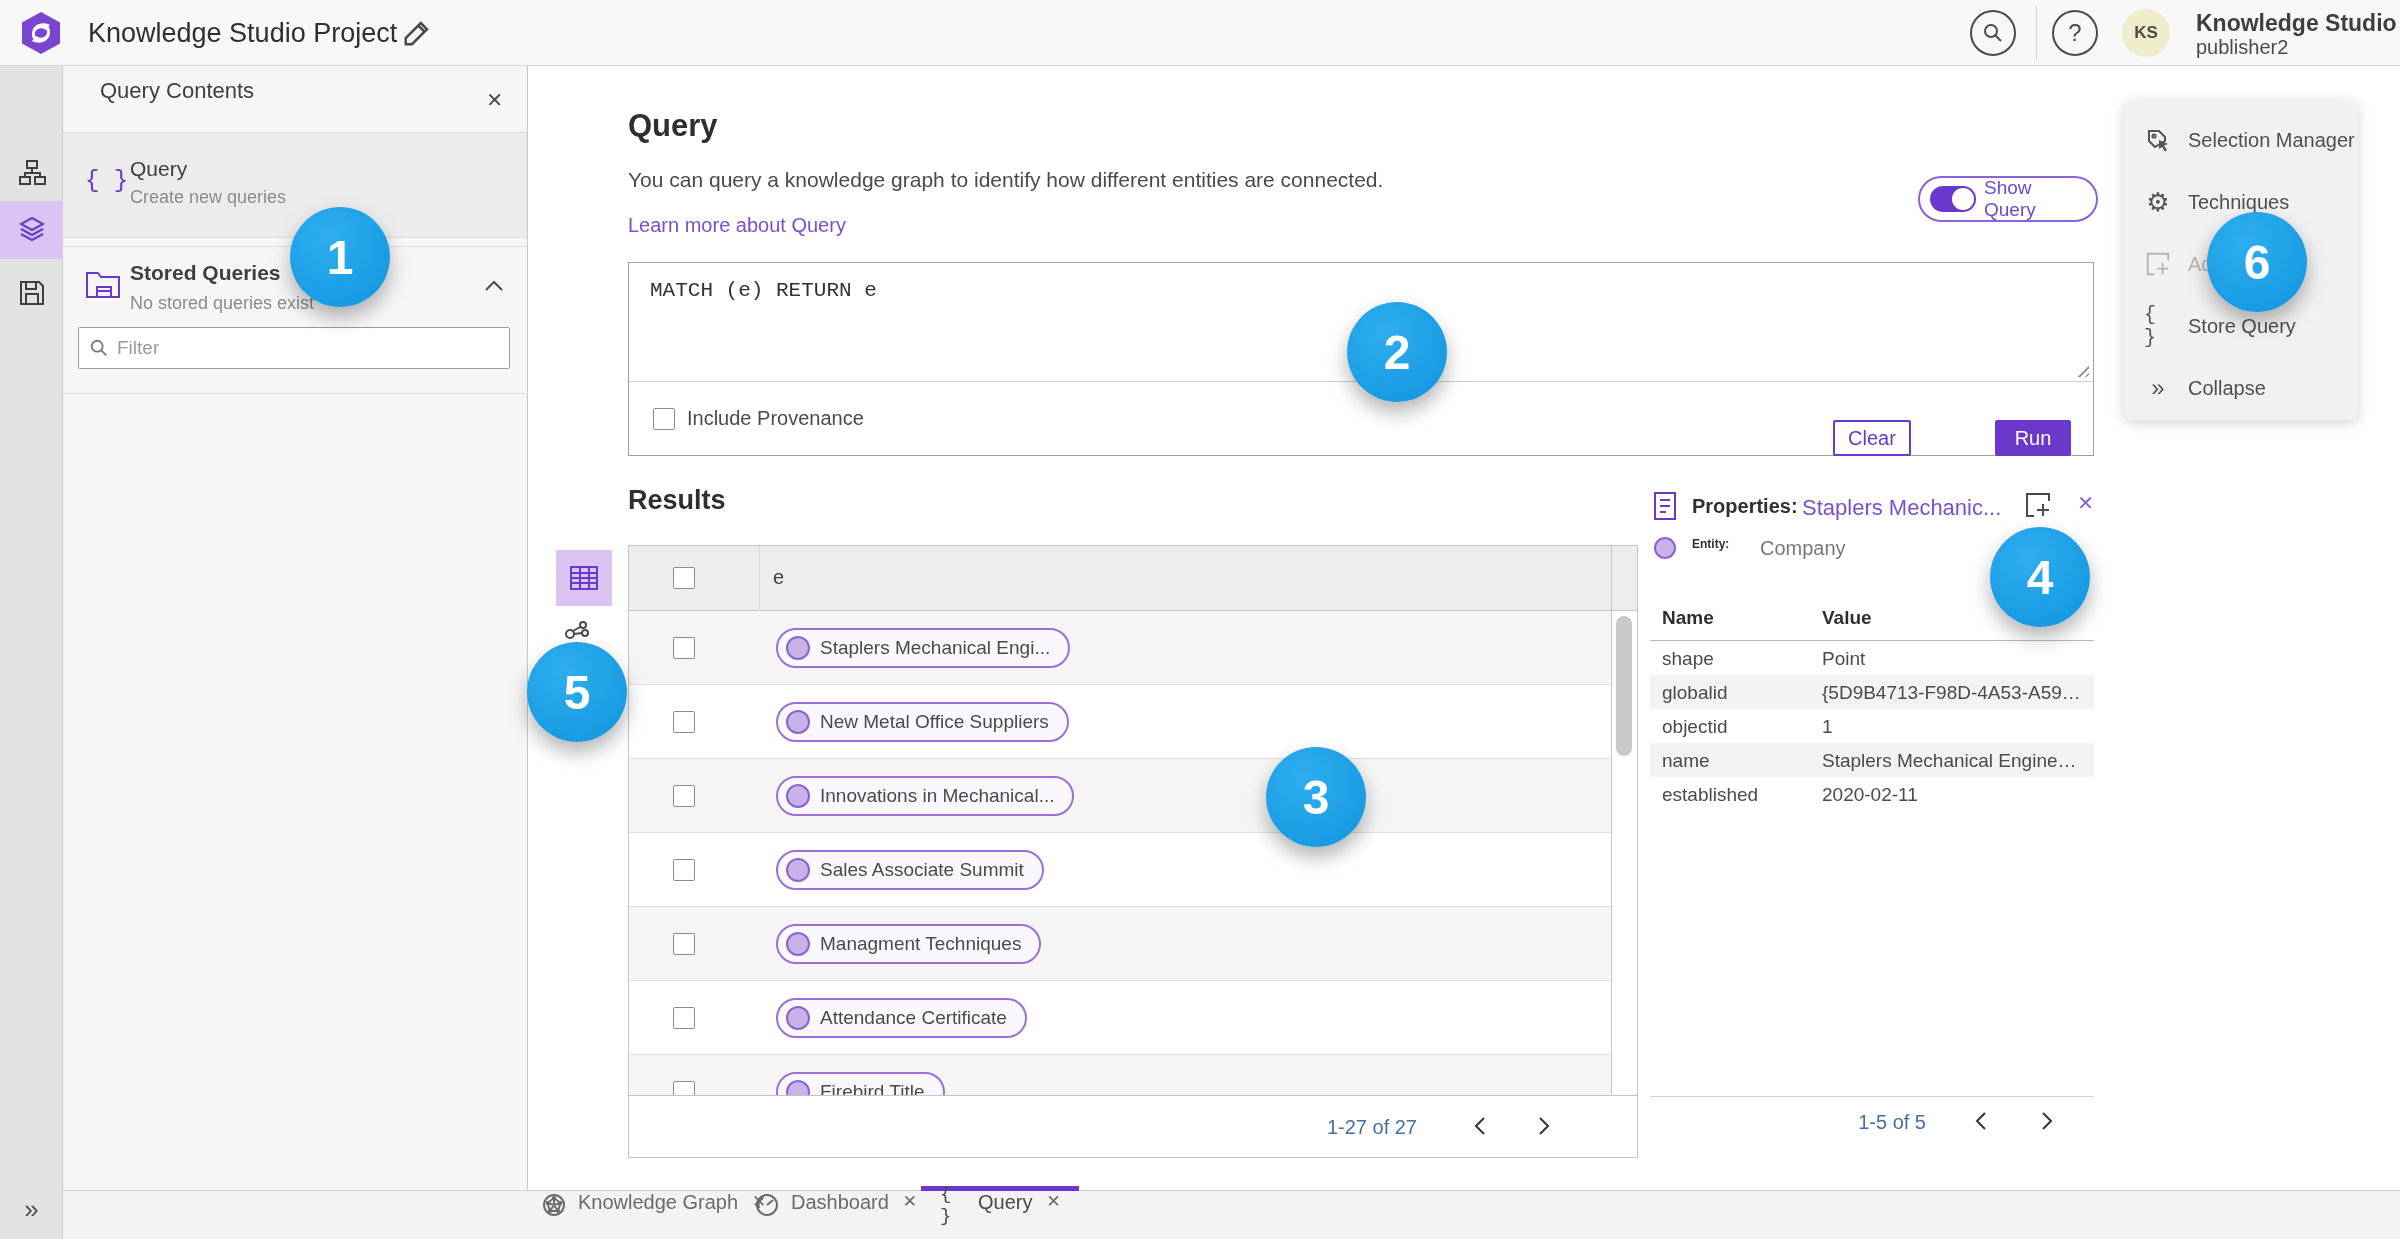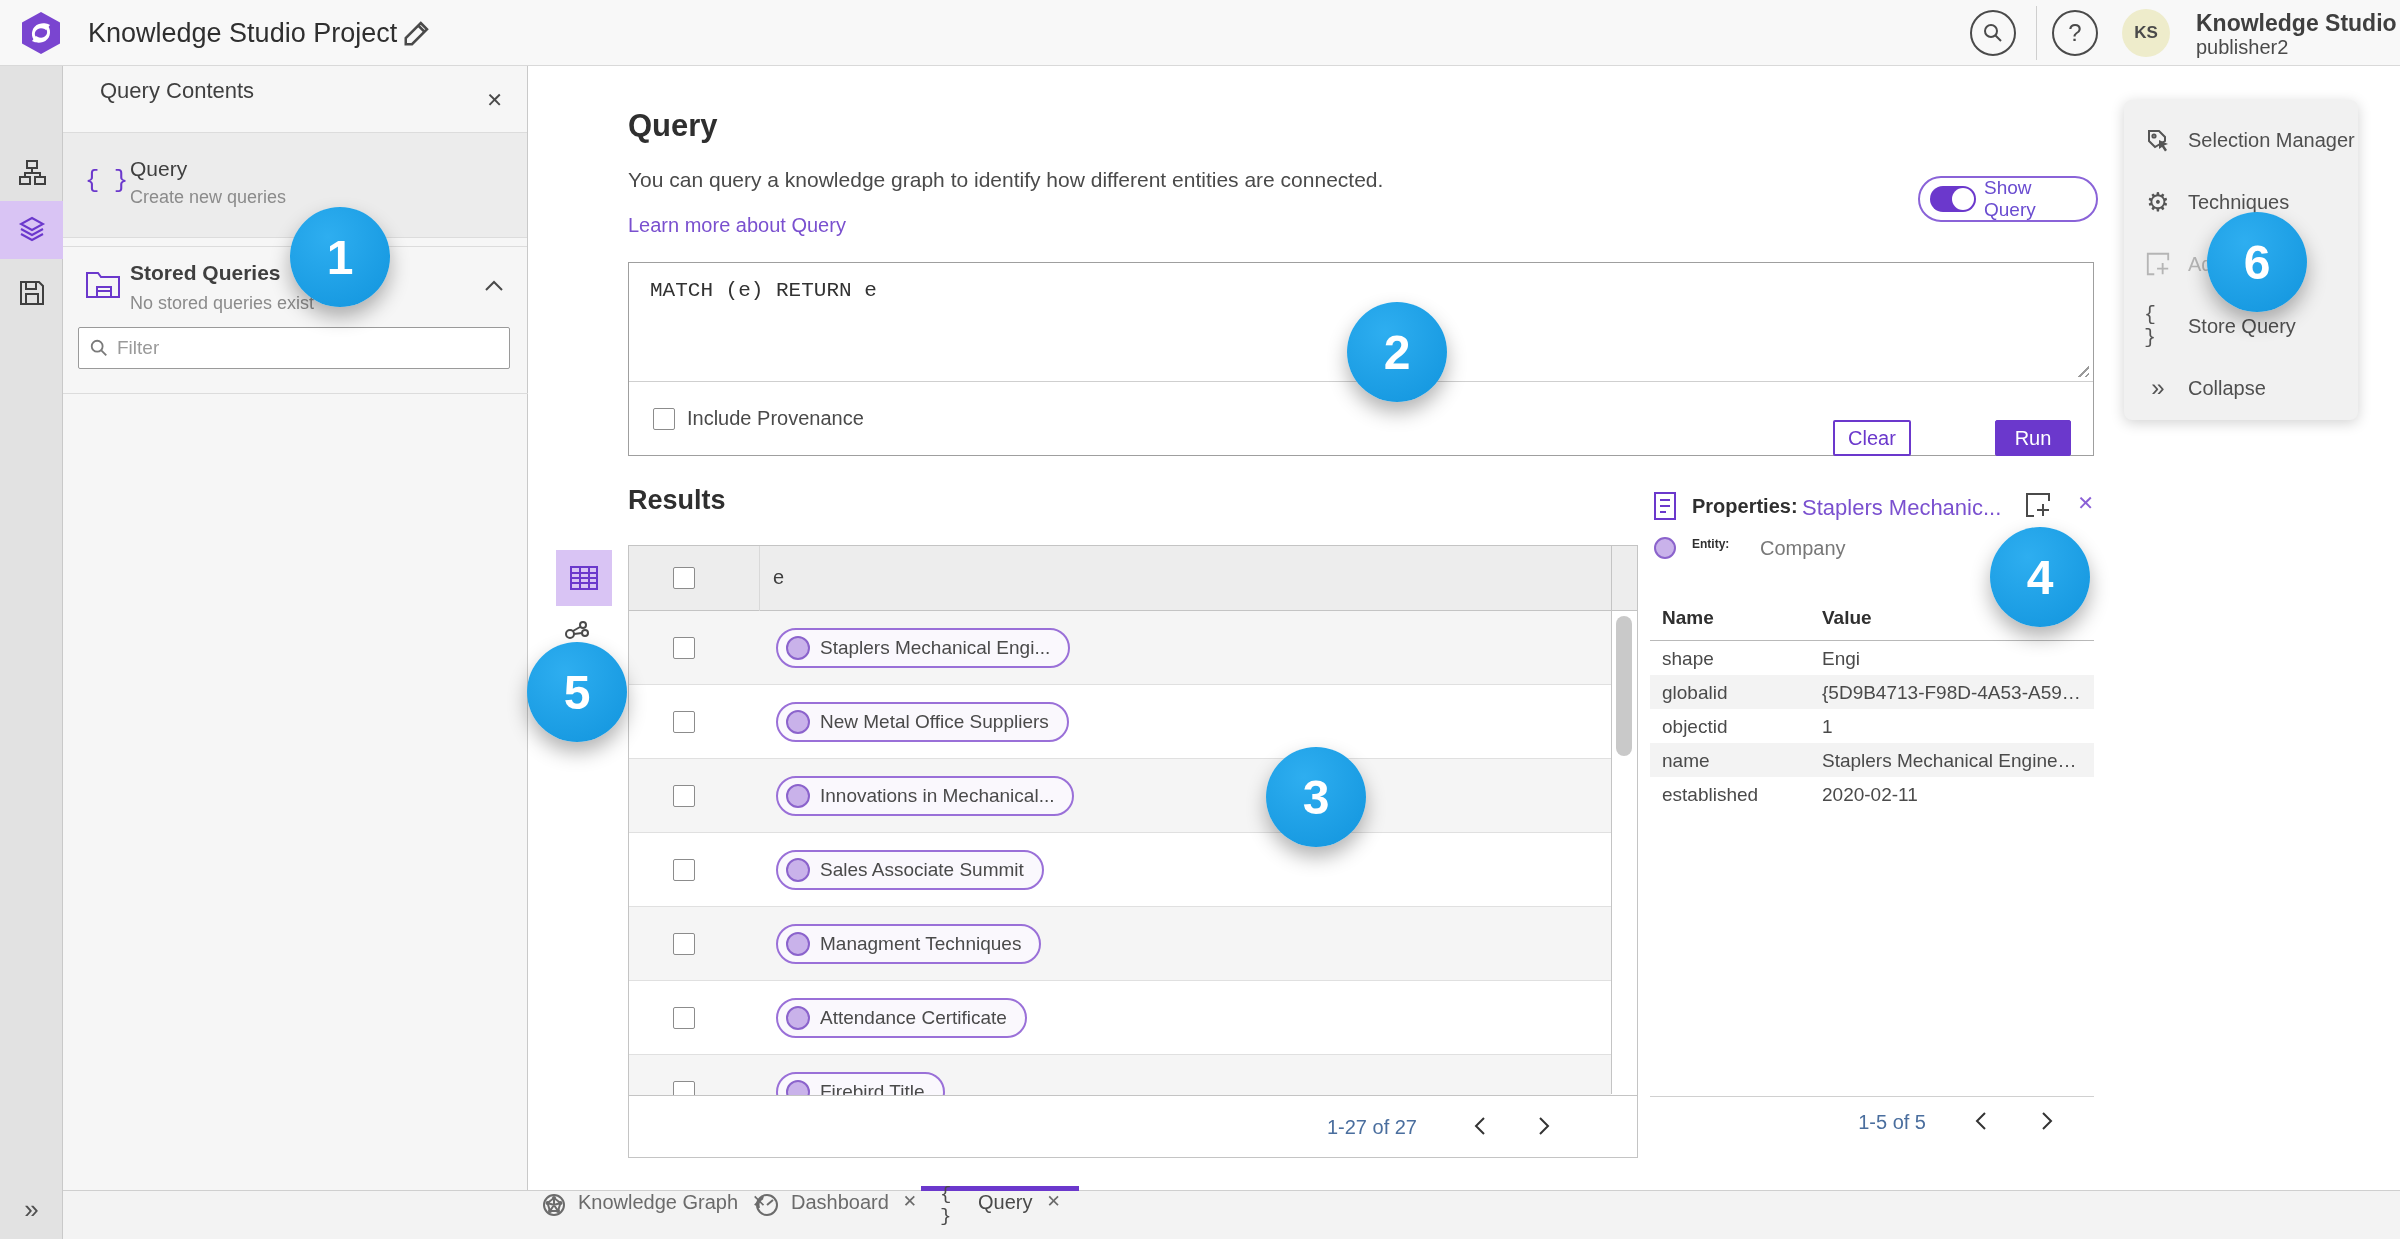--- a/index.html
+++ b/index.html
@@ -407,21 +407,21 @@
       <span class="dot"></span>
       <span class="e-label">Entity:</span>
       <span class="e-value">Company</span>
     </div>
     <div class="p-cols">
       <span class="col-name">Name</span>
       <span class="col-value">Value</span>
     </div>
     <div class="p-row">
       <span class="pr-name">shape</span>
-      <span class="pr-value">Engi</span>
+      <span class="pr-value">Point</span>
     </div>
     <div class="p-row alt">
       <span class="pr-name">globalid</span>
       <span class="pr-value">{5D9B4713-F98D-4A53-A59F-C11...</span>
     </div>
     <div class="p-row">
       <span class="pr-name">objectid</span>
       <span class="pr-value">1</span>
     </div>
     <div class="p-row alt">

